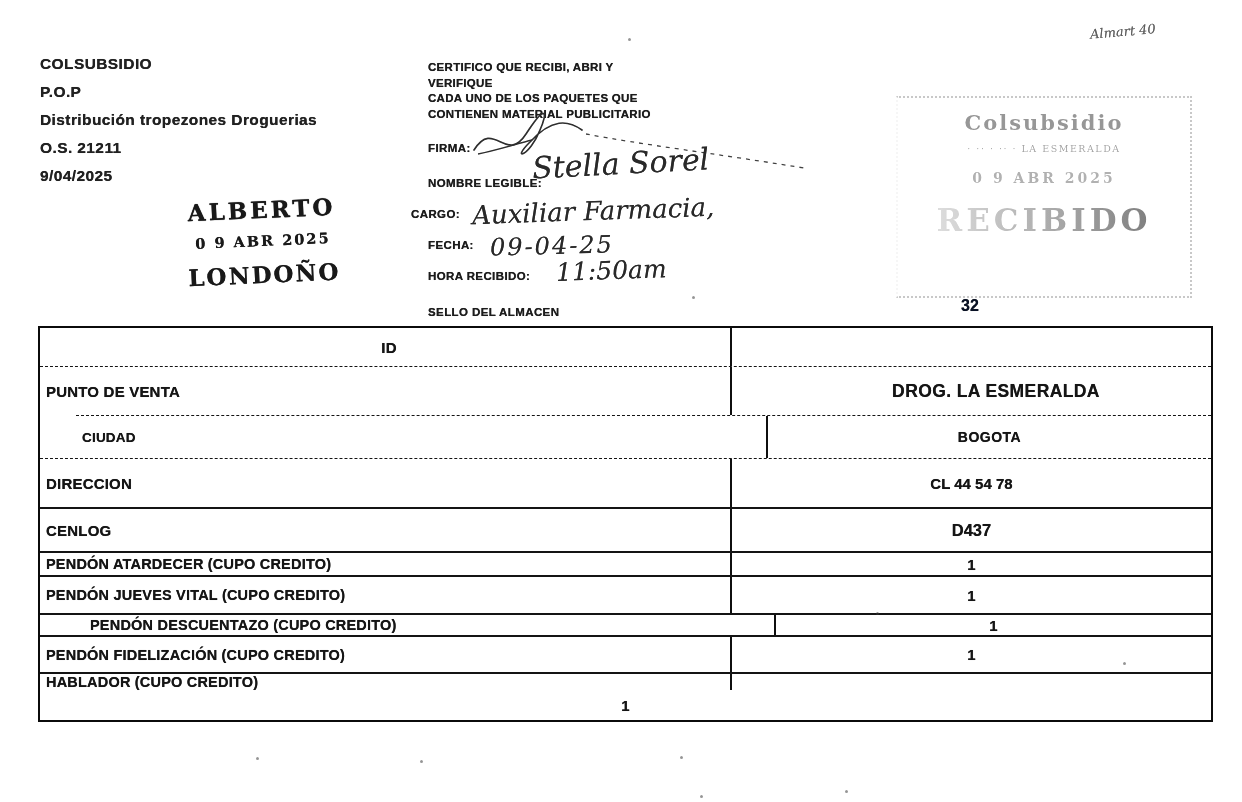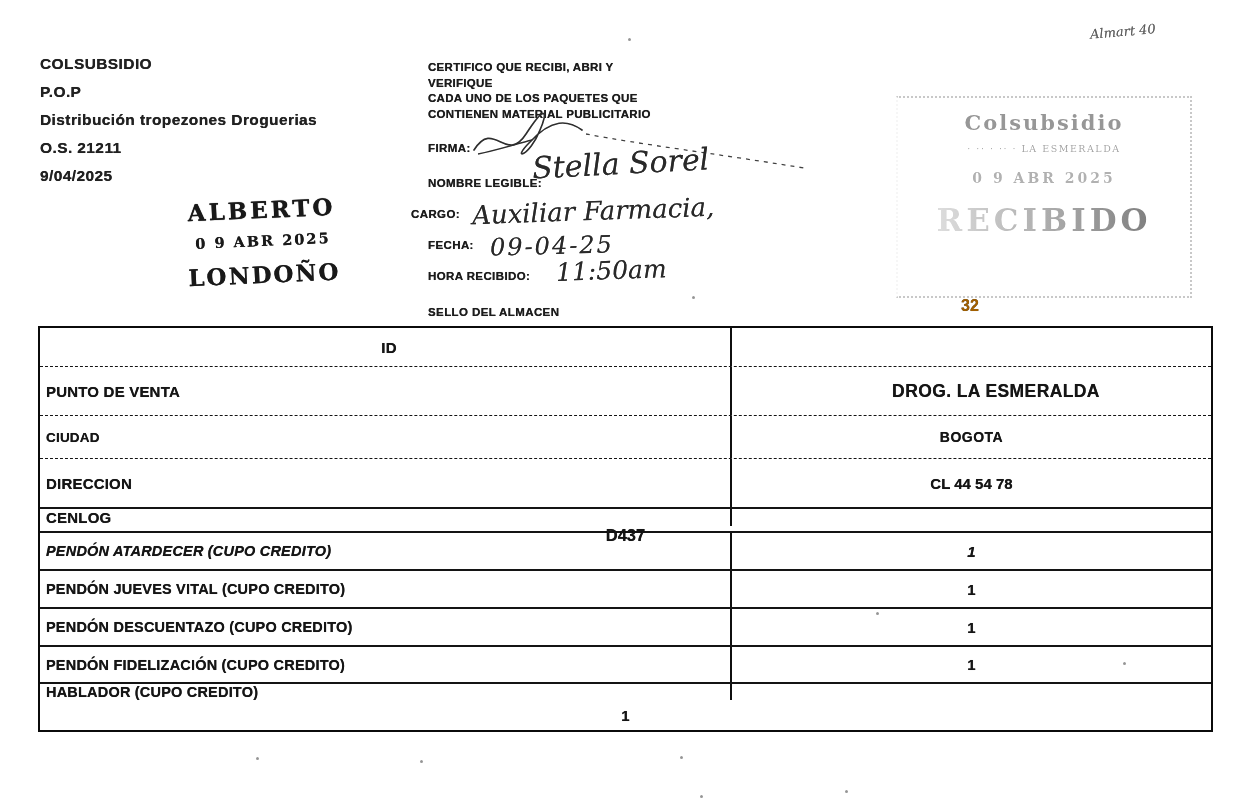--- a/index.html
+++ b/index.html
@@ -31,36 +31,36 @@
           border-left-color:rgba(125,125,125,.12);text-align:center;font-family:"DejaVu Serif",serif;}
   .wstamp .brand{margin-top:12px;font-size:21px;font-weight:700;letter-spacing:2px;color:rgba(105,105,105,.7);
                  text-shadow:1px 1px 0 rgba(255,255,255,.5);}
   .wstamp .sub{margin-top:8px;font-size:9.5px;letter-spacing:1.5px;color:rgba(135,135,135,.8);}
   .wstamp .sdate{margin-top:16px;font-size:14px;font-weight:700;letter-spacing:3px;color:rgba(130,130,130,.65);}
   .wstamp .status{margin-top:16px;font-size:31px;font-weight:700;letter-spacing:4px;
                   background:linear-gradient(90deg, rgba(130,130,130,.18), rgba(85,85,85,.85));
                   -webkit-background-clip:text;background-clip:text;color:transparent;text-decoration:underline;}
 
   
-  .count{left:920px;top:297px;width:100px;text-align:center;font-size:16px;font-weight:700;color:#a16207;}
+  .count{left:920px;top:297px;width:100px;text-align:center;font-size:16px;font-weight:700;color:#0f172a;}
 
   
   .note{left:1090px;top:24px;font-size:13px;transform:rotate(-5deg);color:rgba(95,95,95,.75);}
 
   
   .pop-table{left:38px;top:326px;width:1175px;border:2.5px solid #121212;box-sizing:border-box;background:transparent;}
   .t-row{display:flex;box-sizing:border-box;border-top:2px solid #1a1a1a;}
   .t-row:nth-child(1){border-top:none;height:38px;}
   .t-row:nth-child(2){height:49px;border-top-style:dashed;border-top-width:1.5px;gap:21px;}
-  .t-row:nth-child(3){height:43px;border-top-style:dashed;border-top-width:1.5px;}
+  .t-row:nth-child(3){height:43px;border-top-style:dashed;border-top-width:1.5px;margin-left:36px;}
   .t-row:nth-child(4){height:49px;border-top-style:dashed;border-top-width:1.5px;}
-  .t-row:nth-child(5){height:24px;border-top-width:2.5px;flex-direction:column;}
-  .t-row:nth-child(6){height:38px;border-top-width:2.5px;font-style:italic;}
+  .t-row:nth-child(5){height:44px;border-top-width:2.5px;}
+  .t-row:nth-child(6){height:24px;border-top-width:2.5px;}
   .t-row:nth-child(7){height:38px;}
-  .t-row:nth-child(8){height:38px;border-top-width:2.5px;}
+  .t-row:nth-child(8){height:22px;border-top-width:2.5px;padding-left:44px;}
   .t-row:nth-child(9){height:37px;}
   .t-row:nth-child(10){height:48px;flex-direction:column;}
   .t-cell{display:flex;align-items:center;box-sizing:border-box;color:#1b1b1b;}
   .t-label{width:692px;border-right:2.5px solid #151515;padding-left:6px;font-weight:700;font-size:15px;letter-spacing:.2px;}
   .t-value{flex:1;justify-content:center;font-weight:700;font-size:15px;}
   .t-row:nth-child(1) .t-label{justify-content:center;padding-left:8px;font-size:15px;}
   .t-row:nth-child(1) .t-value{font-size:15.5px;letter-spacing:.5px;}
   .t-row:nth-child(2) .t-value{font-size:17.5px;letter-spacing:.4px;padding-left:28px;}
   .t-row:nth-child(3) .t-label{font-size:13.5px;font-weight:600;}
   .t-row:nth-child(3) .t-value{font-size:14px;font-weight:600;letter-spacing:.5px;}

